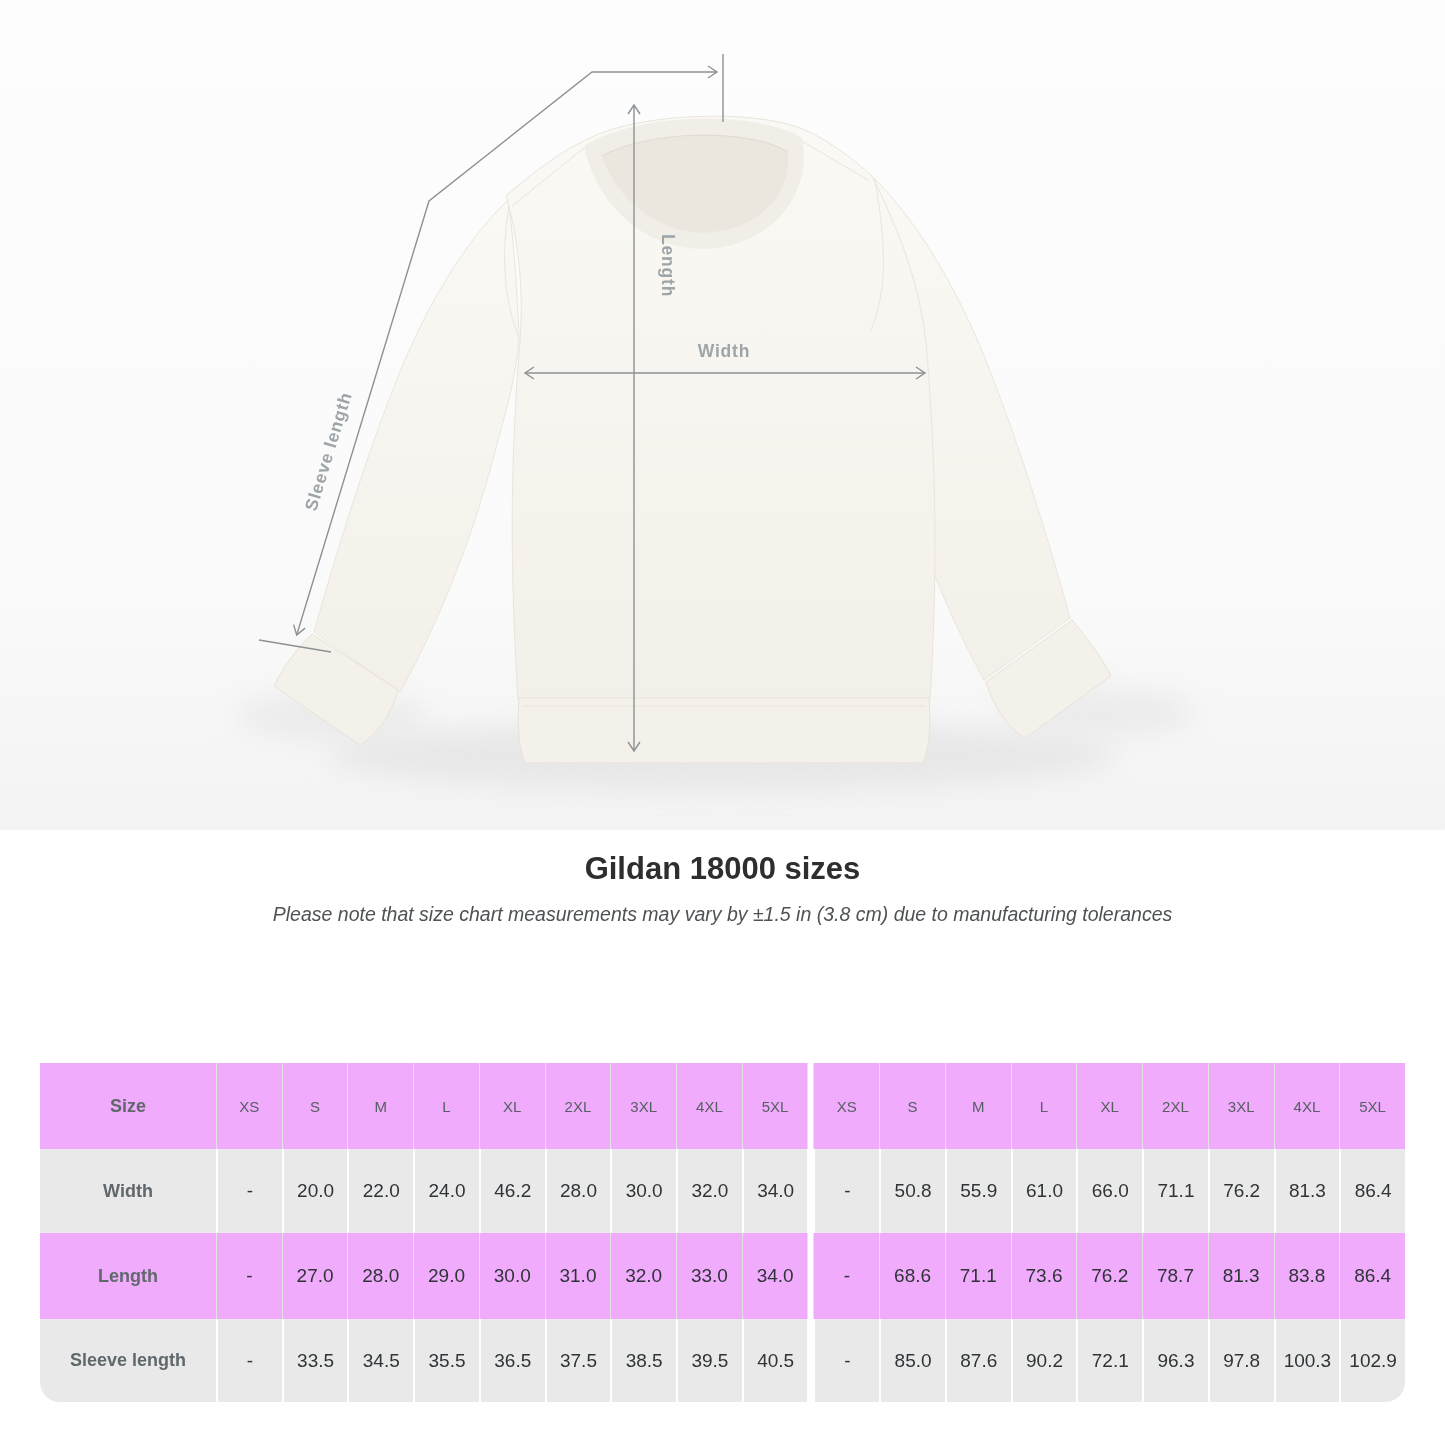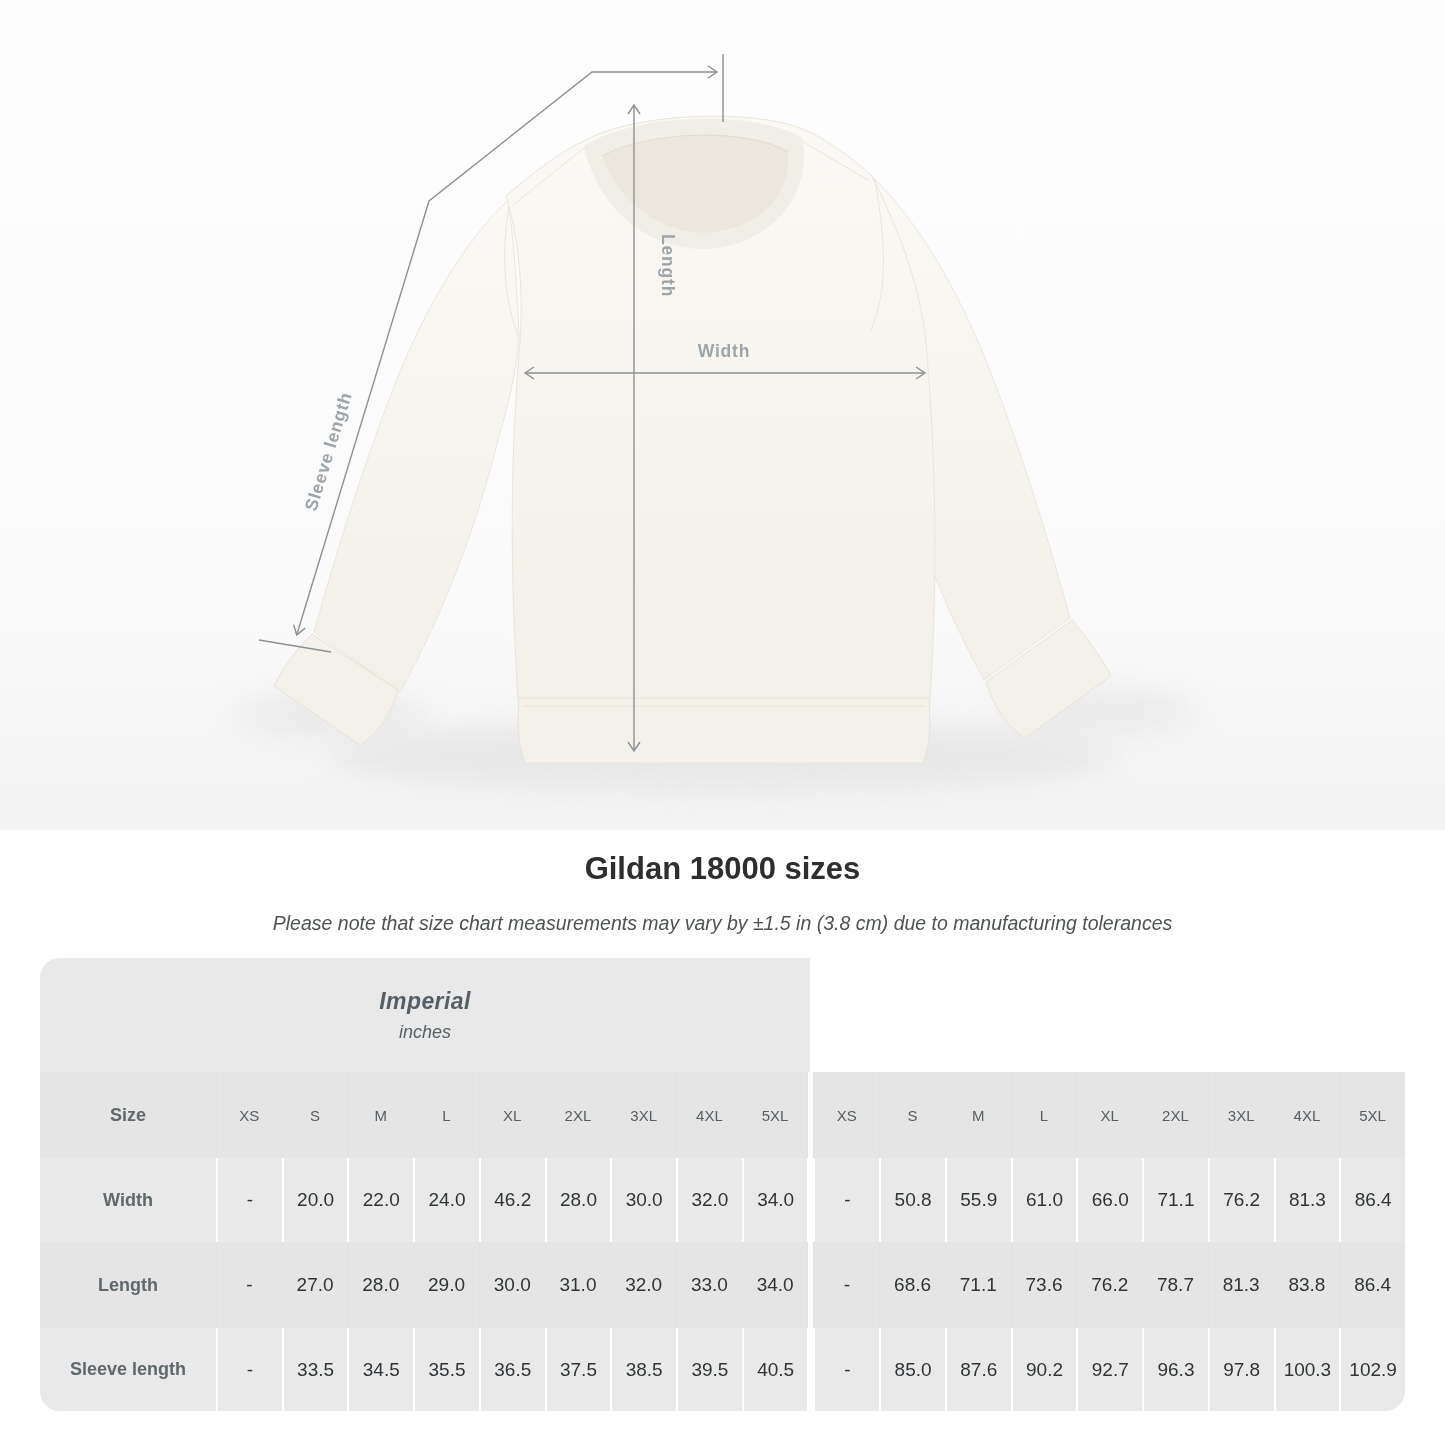--- a/index.html
+++ b/index.html
@@ -5,34 +5,34 @@
   html,body{margin:0;padding:0;background:#fff;}
   .page{position:relative;width:1445px;height:1445px;background:#ffffff;overflow:hidden;
         font-family:"Liberation Sans","DejaVu Sans",sans-serif;}
   
   .photo-section{position:relative;width:1445px;height:830px;}
   .photo-section svg{display:block;width:1445px;height:830px;}
   svg text{font-family:"Liberation Sans","DejaVu Sans",sans-serif;}
   .anno-label{font-weight:bold;font-size:17.5px;fill:#9ea5a9;letter-spacing:.8px;}
   
   .title{margin-top:20px;text-align:center;font-size:31px;font-weight:bold;color:#2c2e30;line-height:37px;}
-  .subtitle{margin-top:24px;text-align:center;font-style:italic;font-size:19.5px;color:#4e5254;line-height:24px;}
+  .subtitle{margin-top:15px;text-align:center;font-style:italic;font-size:19.5px;color:#4e5254;line-height:24px;}
   
   .tableWrap{margin:23px 40px 0 40px;border-radius:20px;overflow:hidden;}
   .trow{display:grid;grid-template-columns:176px repeat(9,1fr) 6px repeat(9,1fr);}
   .bandr{display:grid;grid-template-columns:770px 1fr;height:114px;}
   .band{background:#e9e9e9;display:flex;flex-direction:column;align-items:center;justify-content:center;gap:7px;}
   .bt{font-weight:bold;font-style:italic;font-size:23px;color:#575f64;letter-spacing:.4px;}
   .bu{font-style:italic;font-size:18px;color:#575f64;}
   .r-size{height:86px;}
   .r-a{height:84px;}
   .r-b{height:86px;}
   .r-c{height:83px;}
   .c{display:flex;align-items:center;justify-content:center;min-width:0;}
-  .w{border-left:1px solid #e2e2e2;background:#e5e5e5;}
+  .w{border-left:1px solid #e2e2e2;background:#f0abfc;}
   .g{border-left:2px solid #fff;background:#e9e9e9;}
   .nb{border-left:none;}
   .dvd{background:#fff;}
   .lab{font-weight:bold;font-size:18px;color:#60686c;}
   .szh{font-weight:normal;font-size:15px;color:#565e62;}
   .num{font-size:19px;color:#2f3437;}
 </style>
 </head>
 <body>
 
@@ -99,24 +99,20 @@
       <text class="anno-label" transform="translate(316 512) rotate(-73)">Sleeve length</text>
     </svg>
   </div>
 
   <div class="title">Gildan 18000 sizes</div>
   <div class="subtitle">Please note that size chart measurements may vary by ±1.5 in (3.8 cm) due to manufacturing tolerances</div>
 
   <div class="tableWrap">
 
     <div class="bandr">
-      <div class="band">
-        <div class="bt">Imperial</div>
-        <div class="bu">inches</div>
-      </div>
     </div>
 
     <div class="trow r-size">
       <div class="c w nb lab">Size</div>
       <div class="c w szh">XS</div>
       <div class="c w szh">S</div>
       <div class="c w szh">M</div>
       <div class="c w szh">L</div>
       <div class="c w szh">XL</div>
       <div class="c w szh">2XL</div>
@@ -190,21 +186,21 @@
       <div class="c g num">36.5</div>
       <div class="c g num">37.5</div>
       <div class="c g num">38.5</div>
       <div class="c g num">39.5</div>
       <div class="c g num">40.5</div>
       <div class="c dvd"></div>
       <div class="c g num">-</div>
       <div class="c g num">85.0</div>
       <div class="c g num">87.6</div>
       <div class="c g num">90.2</div>
-      <div class="c g num">92.7</div>
+      <div class="c g num">72.1</div>
       <div class="c g num">96.3</div>
       <div class="c g num">97.8</div>
       <div class="c g num">100.3</div>
       <div class="c g num">102.9</div>
     </div>
 
   </div>
 </div>
 
 </body></html>

